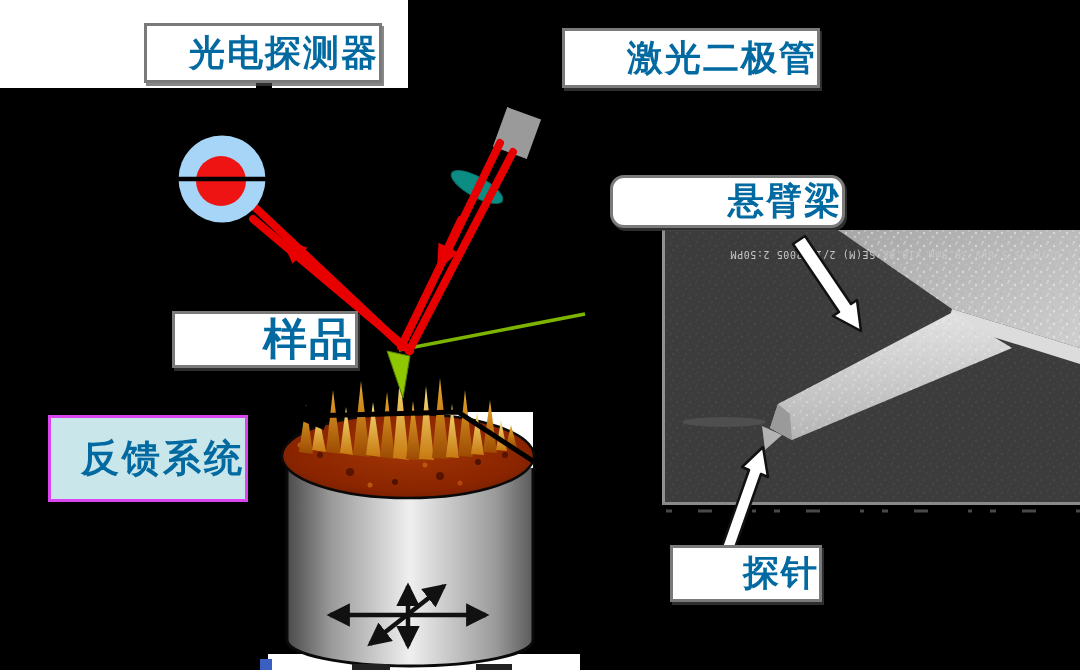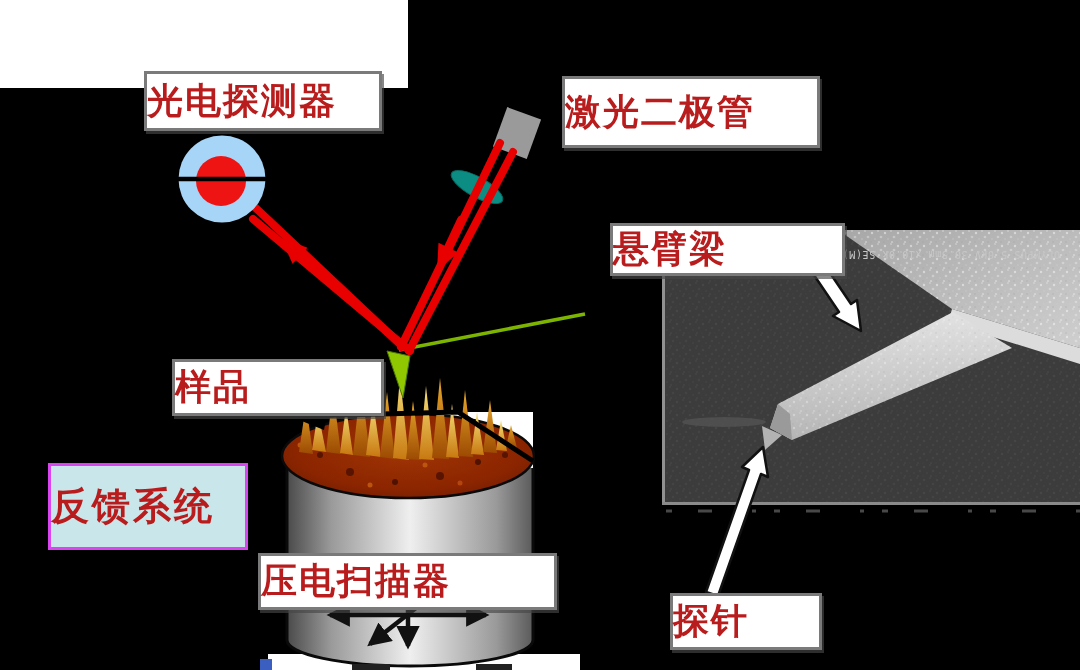--- a/index.html
+++ b/index.html
@@ -2,26 +2,25 @@
 <html><head>
 <meta charset="utf-8">
 <style>
   html,body{margin:0;padding:0;background:#000;}
   #stage{
     position:relative;width:1080px;height:670px;background:#000;
     overflow:hidden;font-family:"Liberation Sans",sans-serif;
   }
   .abs{position:absolute;}
   .label-box{
-    position:absolute;display:flex;align-items:center;justify-content:flex-start;
+    position:absolute;display:flex;align-items:center;justify-content:flex-end;
     background:#fff;border:3px solid #7a7a7a;box-sizing:border-box;
     box-shadow:2px 3px 0 rgba(70,70,70,0.65);
-    color:#b91c1c;font-weight:600;z-index:30;letter-spacing:2px;
+    color:#0369a1;font-weight:600;z-index:30;letter-spacing:2px;
     font-family:"Liberation Sans",sans-serif;
-    margin-top:48px;
   }
   .label-box.cyan{
     background:#c9e7ea;border:3px solid #d946ef;box-shadow:none;letter-spacing:3px;
   }
   #white-band{left:0;top:0;width:408px;height:88px;background:#fff;z-index:1;}
   #band-nub{left:256px;top:83px;width:16px;height:6px;background:#000;z-index:2;}
   #sem-block{left:662px;top:230px;width:418px;height:275px;z-index:5;}
   #main-svg{left:0;top:0;width:1080px;height:670px;z-index:10;}
 </style>
 </head>
@@ -186,37 +185,34 @@
       <line x1="176" y1="179" x2="268" y2="179" stroke="#000000" stroke-width="4.5"></line>
     </g>
 
     <polygon points="718,596 761,474 768,477 763,447 742,467 749,470 706,592" fill="#ffffff" stroke="#111111" stroke-width="2.5" stroke-linejoin="round"></polygon>
   </svg>
 
   <div class="label-box" style="left:144px;top:23px;width:238px;height:60px;font-size:36px;">
     <span>光电探测器</span>
   </div>
 
-  <div class="label-box" style="left:562px;top:28px;width:258px;height:72px;font-size:36px;">
+  <div class="label-box" style="left:562px;top:28px;width:258px;height:60px;font-size:36px;">
     <span>激光二极管</span>
   </div>
 
-  <div class="label-box" style="left:610px;top:175px;width:235px;height:53px;font-size:36px;">
+  <div class="label-box" style="left:610px;top:175px;width:235px;height:53px;font-size:36px;border-radius:14px;">
     <span>悬臂梁</span>
   </div>
 
-  <div class="label-box" style="left:172px;top:311px;width:212px;height:57px;font-size:36px;">
+  <div class="label-box" style="left:172px;top:311px;width:186px;height:57px;font-size:44px;">
     <span>样品</span>
   </div>
 
   <div class="label-box cyan" style="left:48px;top:415px;width:200px;height:87px;font-size:38px;">
     <span>反馈系统</span>
   </div>
 
-  <div class="label-box" style="left:258px;top:505px;width:299px;height:57px;font-size:36px;">
-    <span>压电扫描器</span>
-  </div>
 
   <div class="label-box" style="left:670px;top:545px;width:152px;height:57px;font-size:36px;">
     <span>探针</span>
   </div>
 
 </div>
 
 </body></html>

